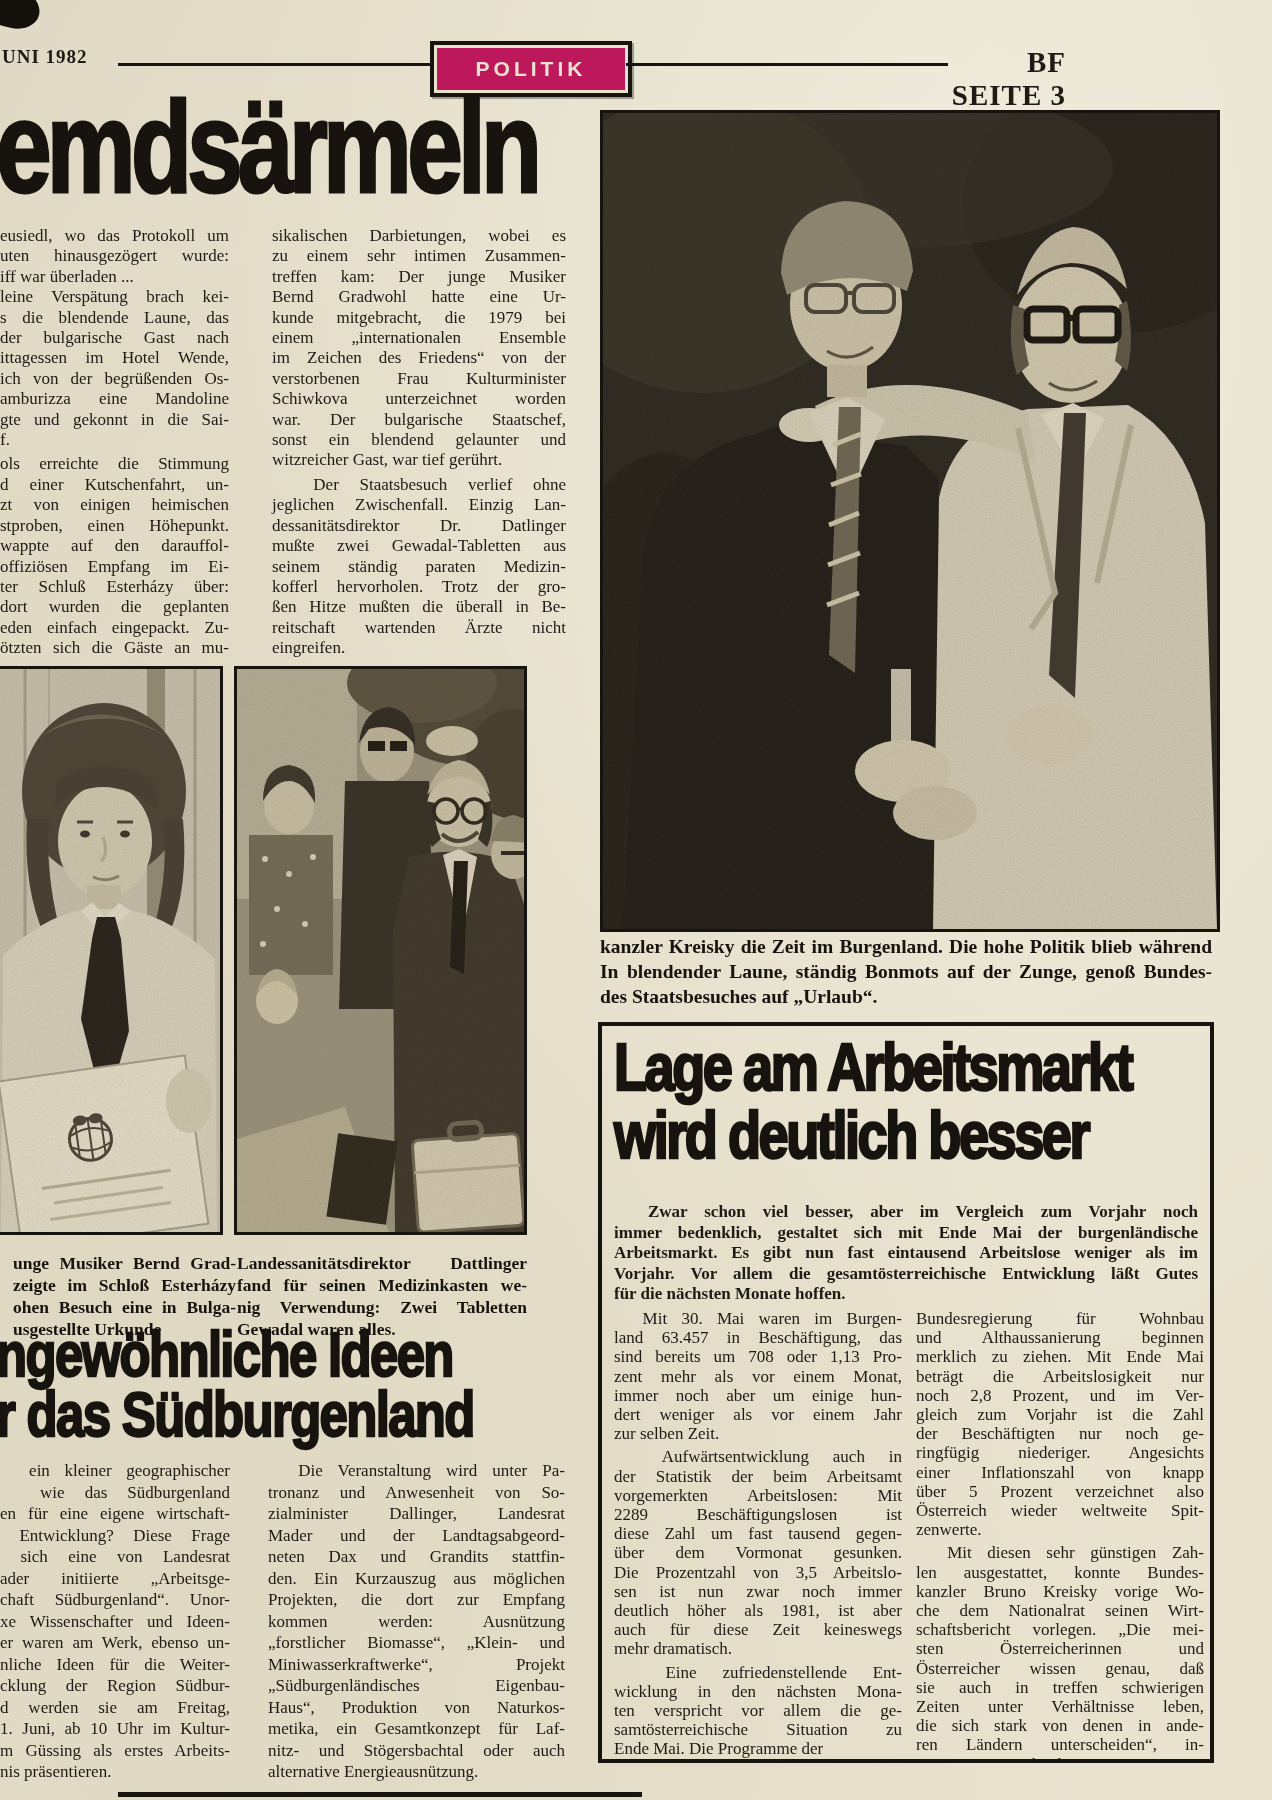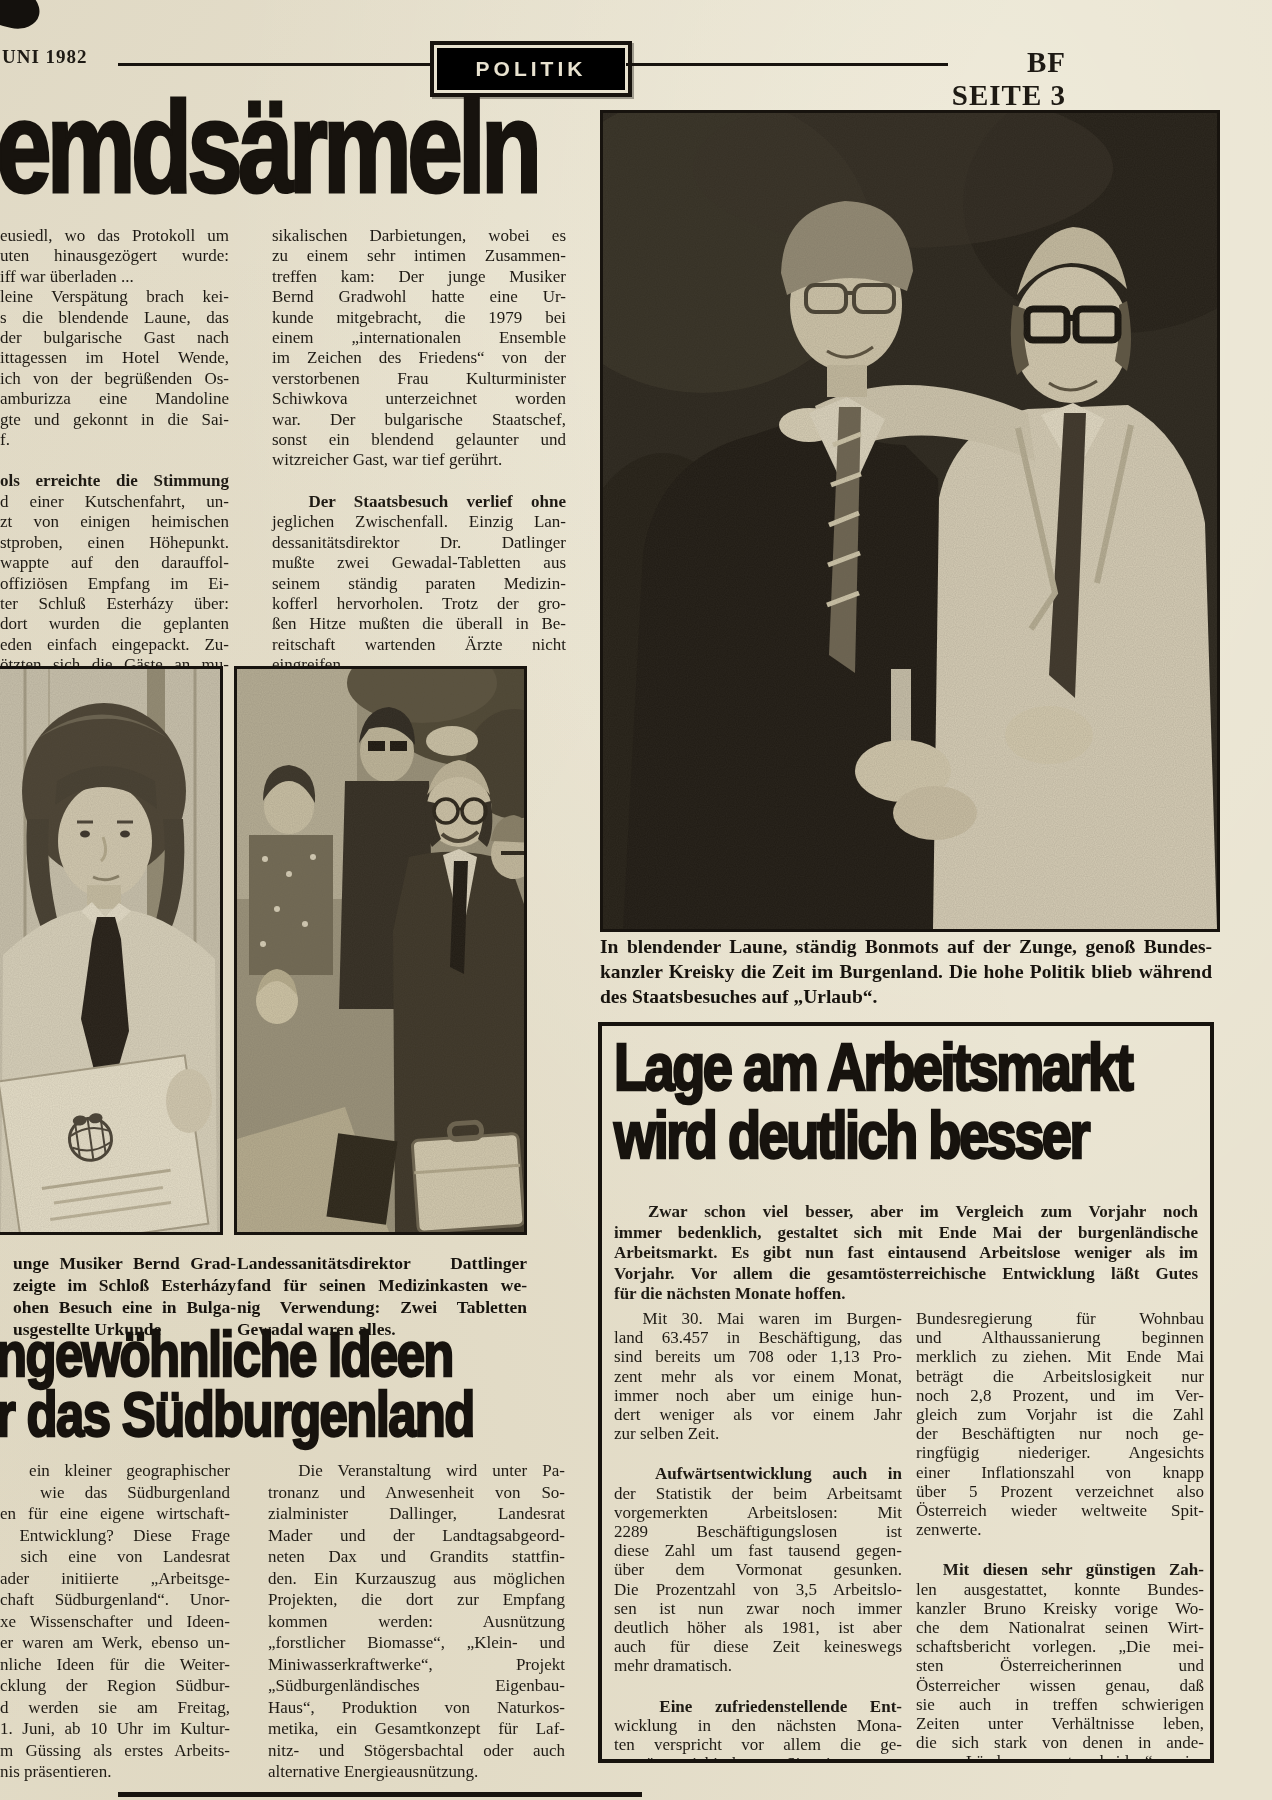--- a/index.html
+++ b/index.html
@@ -15,34 +15,34 @@
     color:#1e1a14;
   }
   .abs{position:absolute;}
   
   .masthead-date{top:46px;left:2px;font-size:19px;font-weight:bold;letter-spacing:1px;}
   .page-number{top:46px;left:944px;width:122px;text-align:right;font-size:29px;font-weight:bold;letter-spacing:1px;}
   .rule{background:#17130e;height:3px;}
   .rule-left{top:63px;left:118px;width:312px;}
   .rule-right{top:63px;left:626px;width:322px;}
   .politik-box{top:41px;left:430px;width:188px;height:42px;border:4px solid #17130e;padding:3px;background:#e8e2cf;box-shadow:2px 2px 0 rgba(23,19,14,.35);}
-  .politik-inner{width:100%;height:100%;background:#000000;color:#e8e2cf;
+  .politik-inner{width:100%;height:100%;background:#be185d;color:#e8e2cf;
     font-family:"Liberation Sans","DejaVu Sans",sans-serif;font-weight:bold;font-size:21px;
     letter-spacing:4px;display:flex;align-items:center;justify-content:center;}
   
   .giant{font-family:"Liberation Sans","DejaVu Sans",sans-serif;font-weight:bold;color:#17130e;
     -webkit-text-stroke:3px #17130e;line-height:1;white-space:nowrap;transform-origin:left top;display:inline-block;}
   .headline-lead{top:82px;left:-4px;font-size:128px;letter-spacing:-6px;transform:scale(.78,1.02);}
   .headline-ideas1{top:1324px;left:-4px;font-size:60px;letter-spacing:-2px;transform:scale(.85,1.05);-webkit-text-stroke:2.2px #17130e;}
   .headline-ideas2{top:1384px;left:-4px;font-size:60px;letter-spacing:-2px;transform:scale(.85,1.05);-webkit-text-stroke:2.2px #17130e;}
   
   .coltext{font-size:17px;line-height:20.4px;}
   .tline{text-align:justify;text-align-last:justify;white-space:nowrap;}
   .tline.pend{text-align-last:left;}
-  .tline.pstart{margin-top:21px;font-weight:bold;}
+  .tline.pstart{margin-top:4px;}
   .lead-col1{top:226px;left:0;width:229px;}
   .lead-col2{top:226px;left:272px;width:294px;}
   
   .photo{border:3px solid #17130e;background:#cfc8b4;overflow:hidden;}
   .photo svg{display:block;width:100%;height:100%;}
   .photo-boy{top:666px;left:-6px;width:223px;height:563px;}
   .photo-dattlinger{top:666px;left:234px;width:287px;height:563px;}
   .photo-kreisky{top:110px;left:600px;width:614px;height:816px;}
   
   .caption{font-weight:bold;color:#17130e;}
@@ -171,22 +171,22 @@
       <path d="M446 270 Q468 285 494 268" stroke="#5a513e" stroke-width="3" fill="none"></path>
       <path d="M438 302 L470 290 L502 306 L472 362 Z" fill="#e3dbc5"></path>
       <path d="M461 300 L483 300 L472 585 L446 562 Z" fill="#3e362a"></path>
       <path d="M415 315 L452 480 L428 516" stroke="#b7ae94" stroke-width="6" fill="none"></path>
       <path d="M528 312 L494 470" stroke="#b7ae94" stroke-width="6" fill="none"></path>
       <ellipse cx="446" cy="622" rx="44" ry="29" fill="#d4caaf"></ellipse>
       <rect width="614" height="816" filter="url(#g1)"></rect>
     </svg>
   </div>
   <div class="abs caption caption-main">
+      <div class="tline">kanzler Kreisky die Zeit im Burgenland. Die hohe Politik blieb während</div>
       <div class="tline">In blendender Laune, ständig Bonmots auf der Zunge, genoß Bundes-</div>
-      <div class="tline">kanzler Kreisky die Zeit im Burgenland. Die hohe Politik blieb während</div>
       <div class="tline pend">des Staatsbesuches auf „Urlaub“.</div>
     </div>
 
   <div class="abs photo photo-boy">
     <svg viewBox="0 0 223 563" preserveAspectRatio="none">
       <defs>
         <filter id="g2">
             <feTurbulence type="fractalNoise" baseFrequency="0.9" numOctaves="1" stitchTiles="stitch"></feTurbulence>
         <feColorMatrix type="matrix" values="0 0 0 0 .12  0 0 0 0 .1  0 0 0 0 .08  0 0 0 .2 0"></feColorMatrix>
           </filter>

